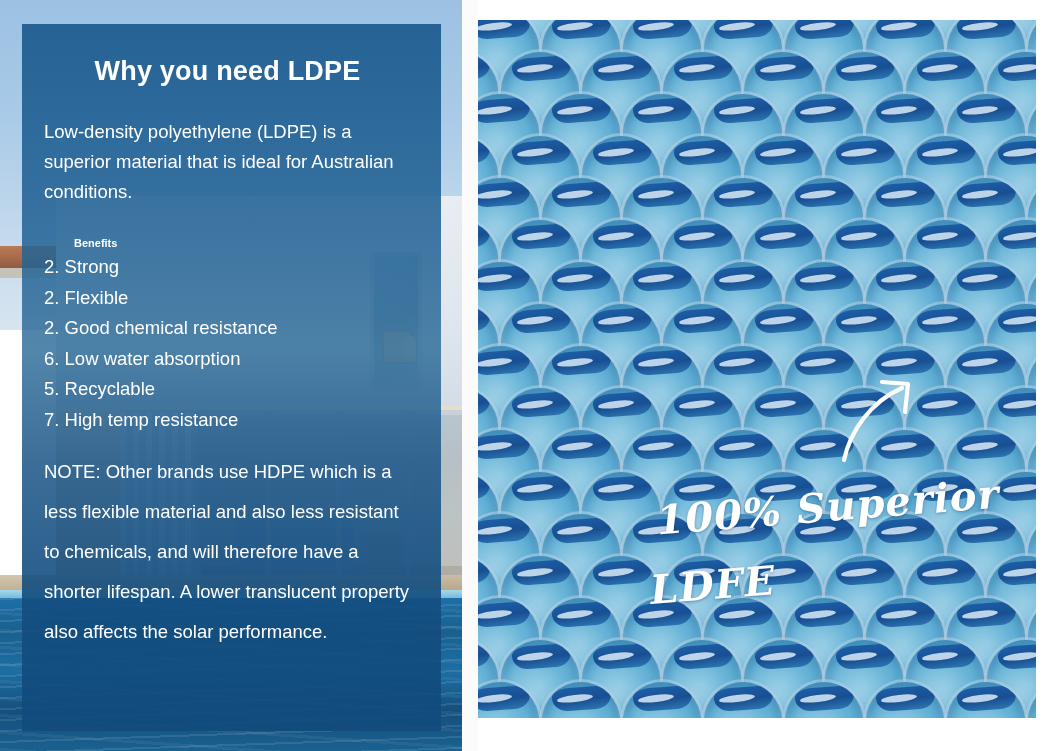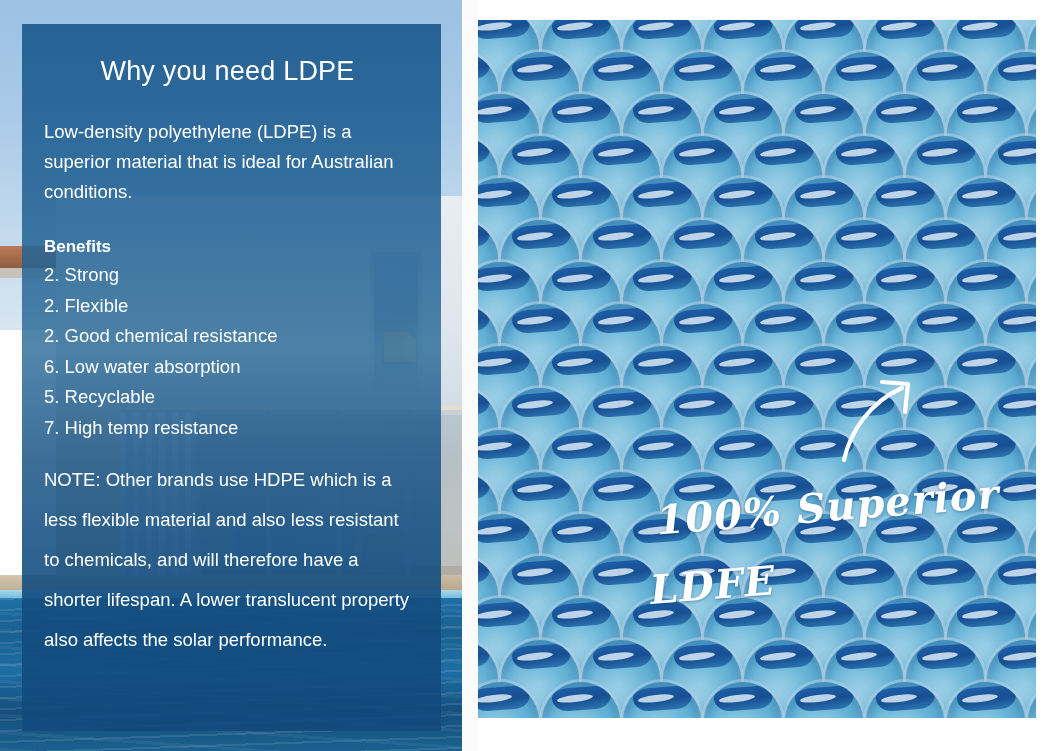--- a/index.html
+++ b/index.html
@@ -123,28 +123,28 @@
         rgba(25,88,140,.90) 0%,
         rgba(32,97,148,.86) 28%,
         rgba(40,104,150,.80) 46%,
         rgba(28,86,136,.86) 62%,
         rgba(19,77,127,.90) 80%,
         rgba(17,74,124,.92) 100%);
     padding:32px 30px 0 22px;
     color:#ffffff;
   }
   #card-title{
-    font-size:27px; font-weight:normal; text-align:center;
+    font-size:27px; font-weight:bold; text-align:center;
     letter-spacing:.2px; margin-bottom:30px;
   }
   #card-intro{
     font-size:18.5px; line-height:30px; margin-bottom:30px;
   }
   #benefits-heading{
-    font-size:17px; font-weight:bold; margin-bottom:3px;
+    font-size:11px; font-weight:bold; margin-bottom:3px;margin-left:30px;
   }
   #benefits-list{ list-style:none; }
   #benefits-list li{
     font-size:18.5px; line-height:30.5px; white-space:nowrap;
   }
   #card-note{
     font-size:18.5px; line-height:40px; margin-top:17px;
   }
 
   

